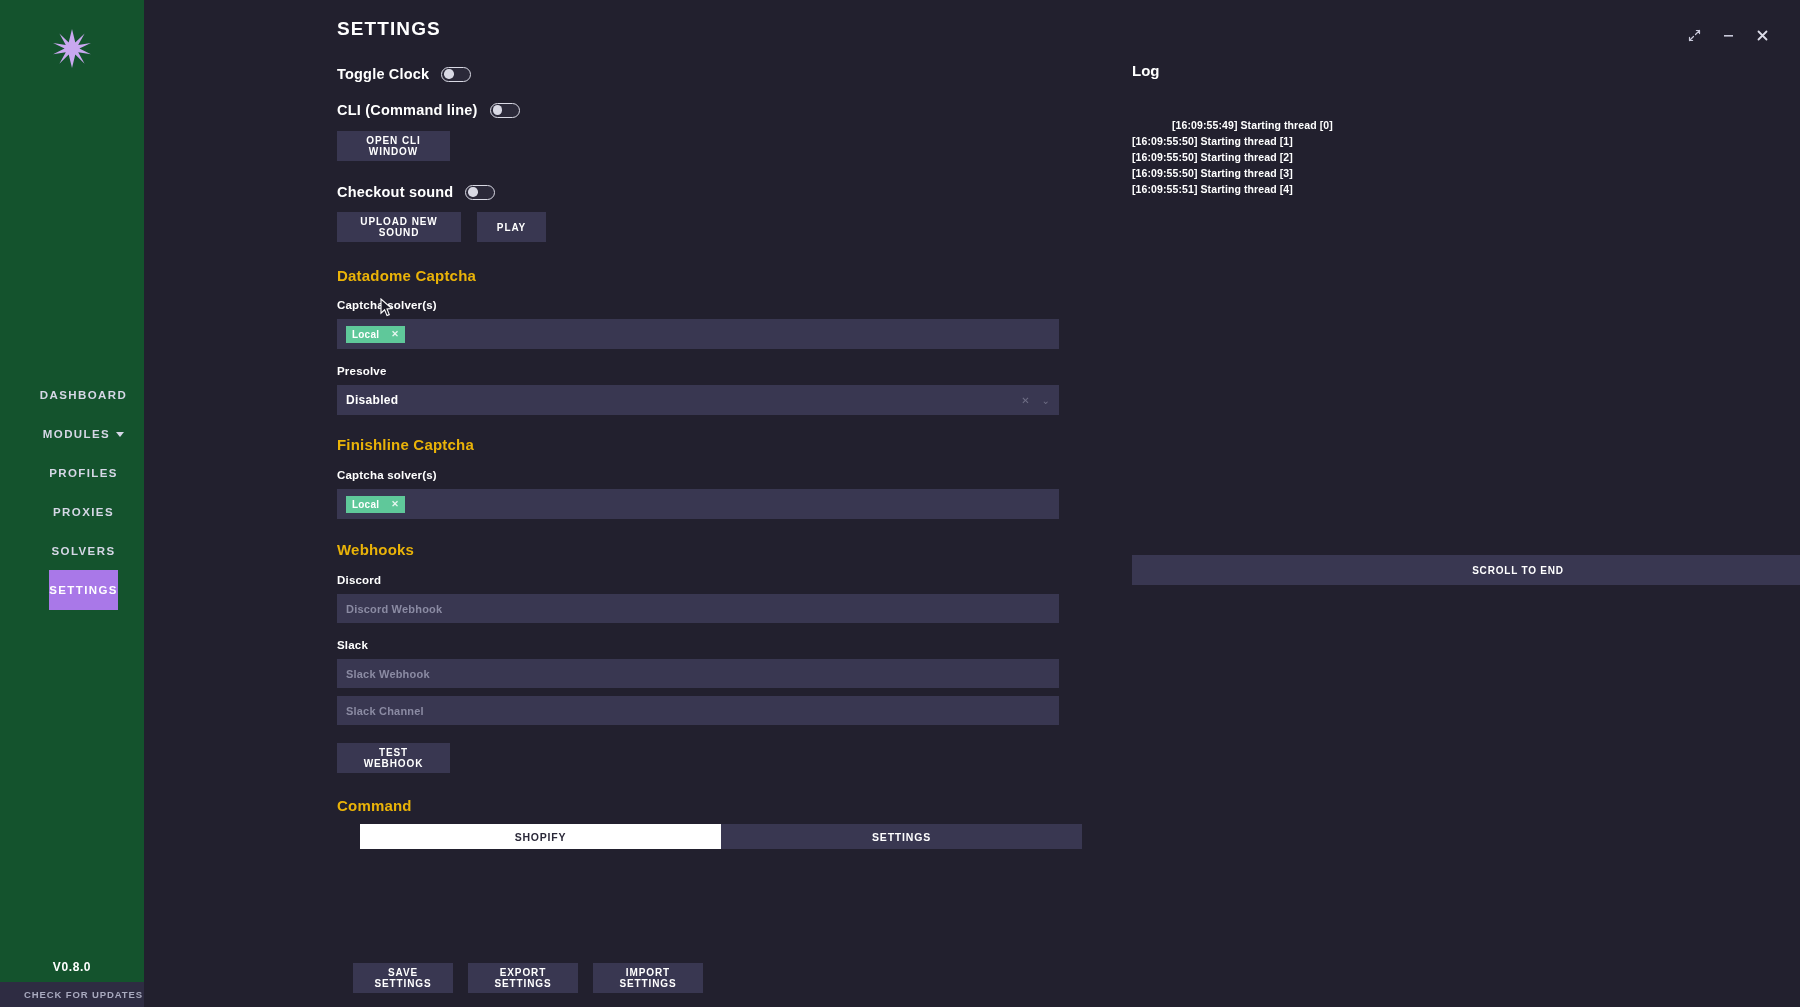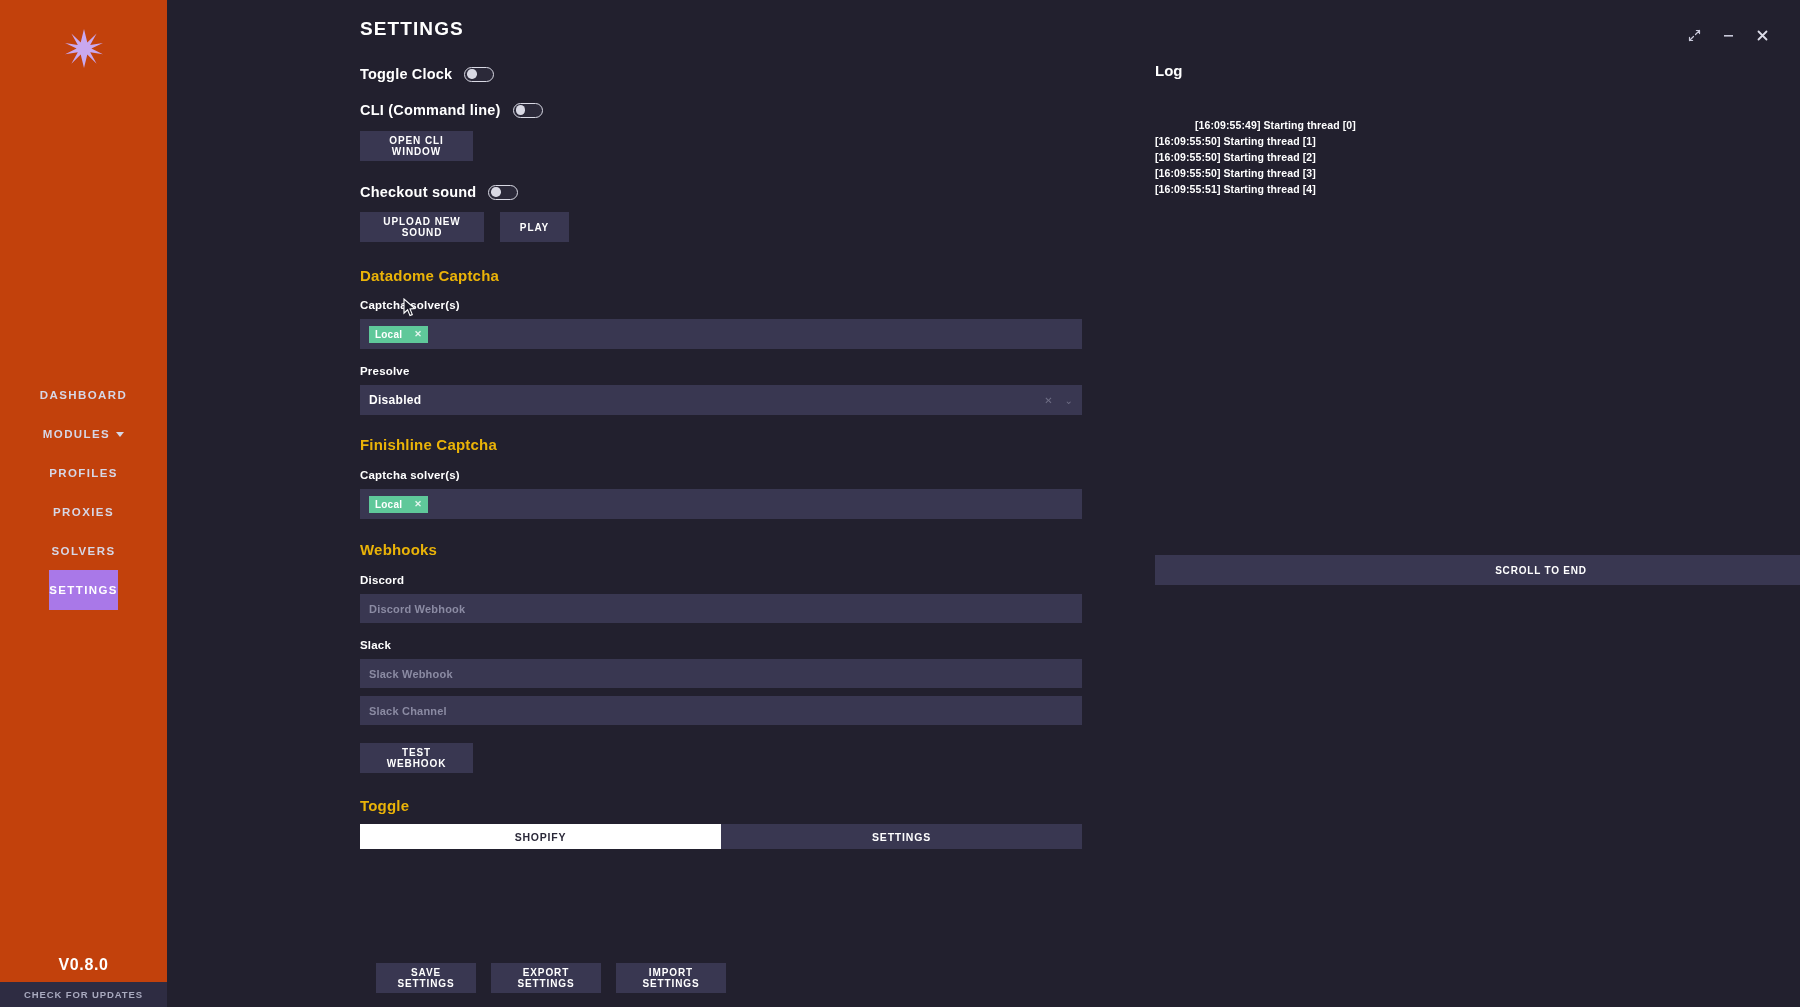--- a/index.html
+++ b/index.html
@@ -7,22 +7,22 @@
   html, body {
     width: 1800px; height: 1007px;
     background: #22202e;
     font-family: "Liberation Sans", sans-serif;
     overflow: hidden;
   }
   #app { position: relative; width: 1800px; height: 1007px; display: flex; }
 
   
   #sidebar {
-    width: 167px; height: 1007px;
-    background: #c2410c;
+    width: 144px; height: 1007px;
+    background: #14532d;
     display: flex; flex-direction: column; align-items: center;
     flex: none; position: relative;
   }
   #logo-wrap { margin-top: 18px; height: 60px; display: flex; align-items: center; justify-content: center; }
   .star-icon { display:block; }
 
   #nav { position: absolute; top: 375px; left: 0; width: 167px; }
   .nav-item {
     height: 40px; display: flex; align-items: center; justify-content: center;
     color: #d6d7e6; font-size: 11.5px; font-weight: bold; letter-spacing: 1.4px;
@@ -34,21 +34,21 @@
     display: inline-block; margin-left: 6px;
     width: 0; height: 0;
     border-left: 4.5px solid transparent;
     border-right: 4.5px solid transparent;
     border-top: 5px solid #d6d7e6;
     position: relative; top: 1px;
   }
   #version {
     position: absolute; bottom: 33px; width: 100%;
     text-align: center; color: #ffffff;
-    font-size: 16px; font-weight: bold; letter-spacing: .6px;
+    font-size: 12px; font-weight: bold; letter-spacing: .6px;
   }
   #update-bar {
     position: absolute; bottom: 0; left: 0; width: 167px; height: 25px;
     background: #2e2c42; display: flex; align-items: center; justify-content: center;
     color: #a9aabf; font-size: 9.5px; font-weight: bold; letter-spacing: .9px;
     cursor: pointer;
   }
 
   
   #main { flex: 1; position: relative; height: 1007px; background: #22202e; }
@@ -293,22 +293,22 @@
       <div class="field" style="margin-top:8px;">
         <span class="placeholder">Slack Channel</span>
       </div>
 
       <div style="margin-top:17px;">
         <button class="btn" style="width:113px;">
           <span>TEST WEBHOOK</span>
         </button>
       </div>
 
-      <div class="sec-title" style="margin-top:24px;">Toggle</div>
-      <div class="tabs" style="margin-top:10px;">
+      <div class="sec-title" style="margin-top:24px;">Command</div>
+      <div class="tabs" style="margin-top:10px;margin-left:23px;">
         <div class="tab active">
           <span>SHOPIFY</span>
         </div>
         <div class="tab inactive">
           <span>SETTINGS</span>
         </div>
       </div>
     </div>
 
     <div id="bottom-buttons">

